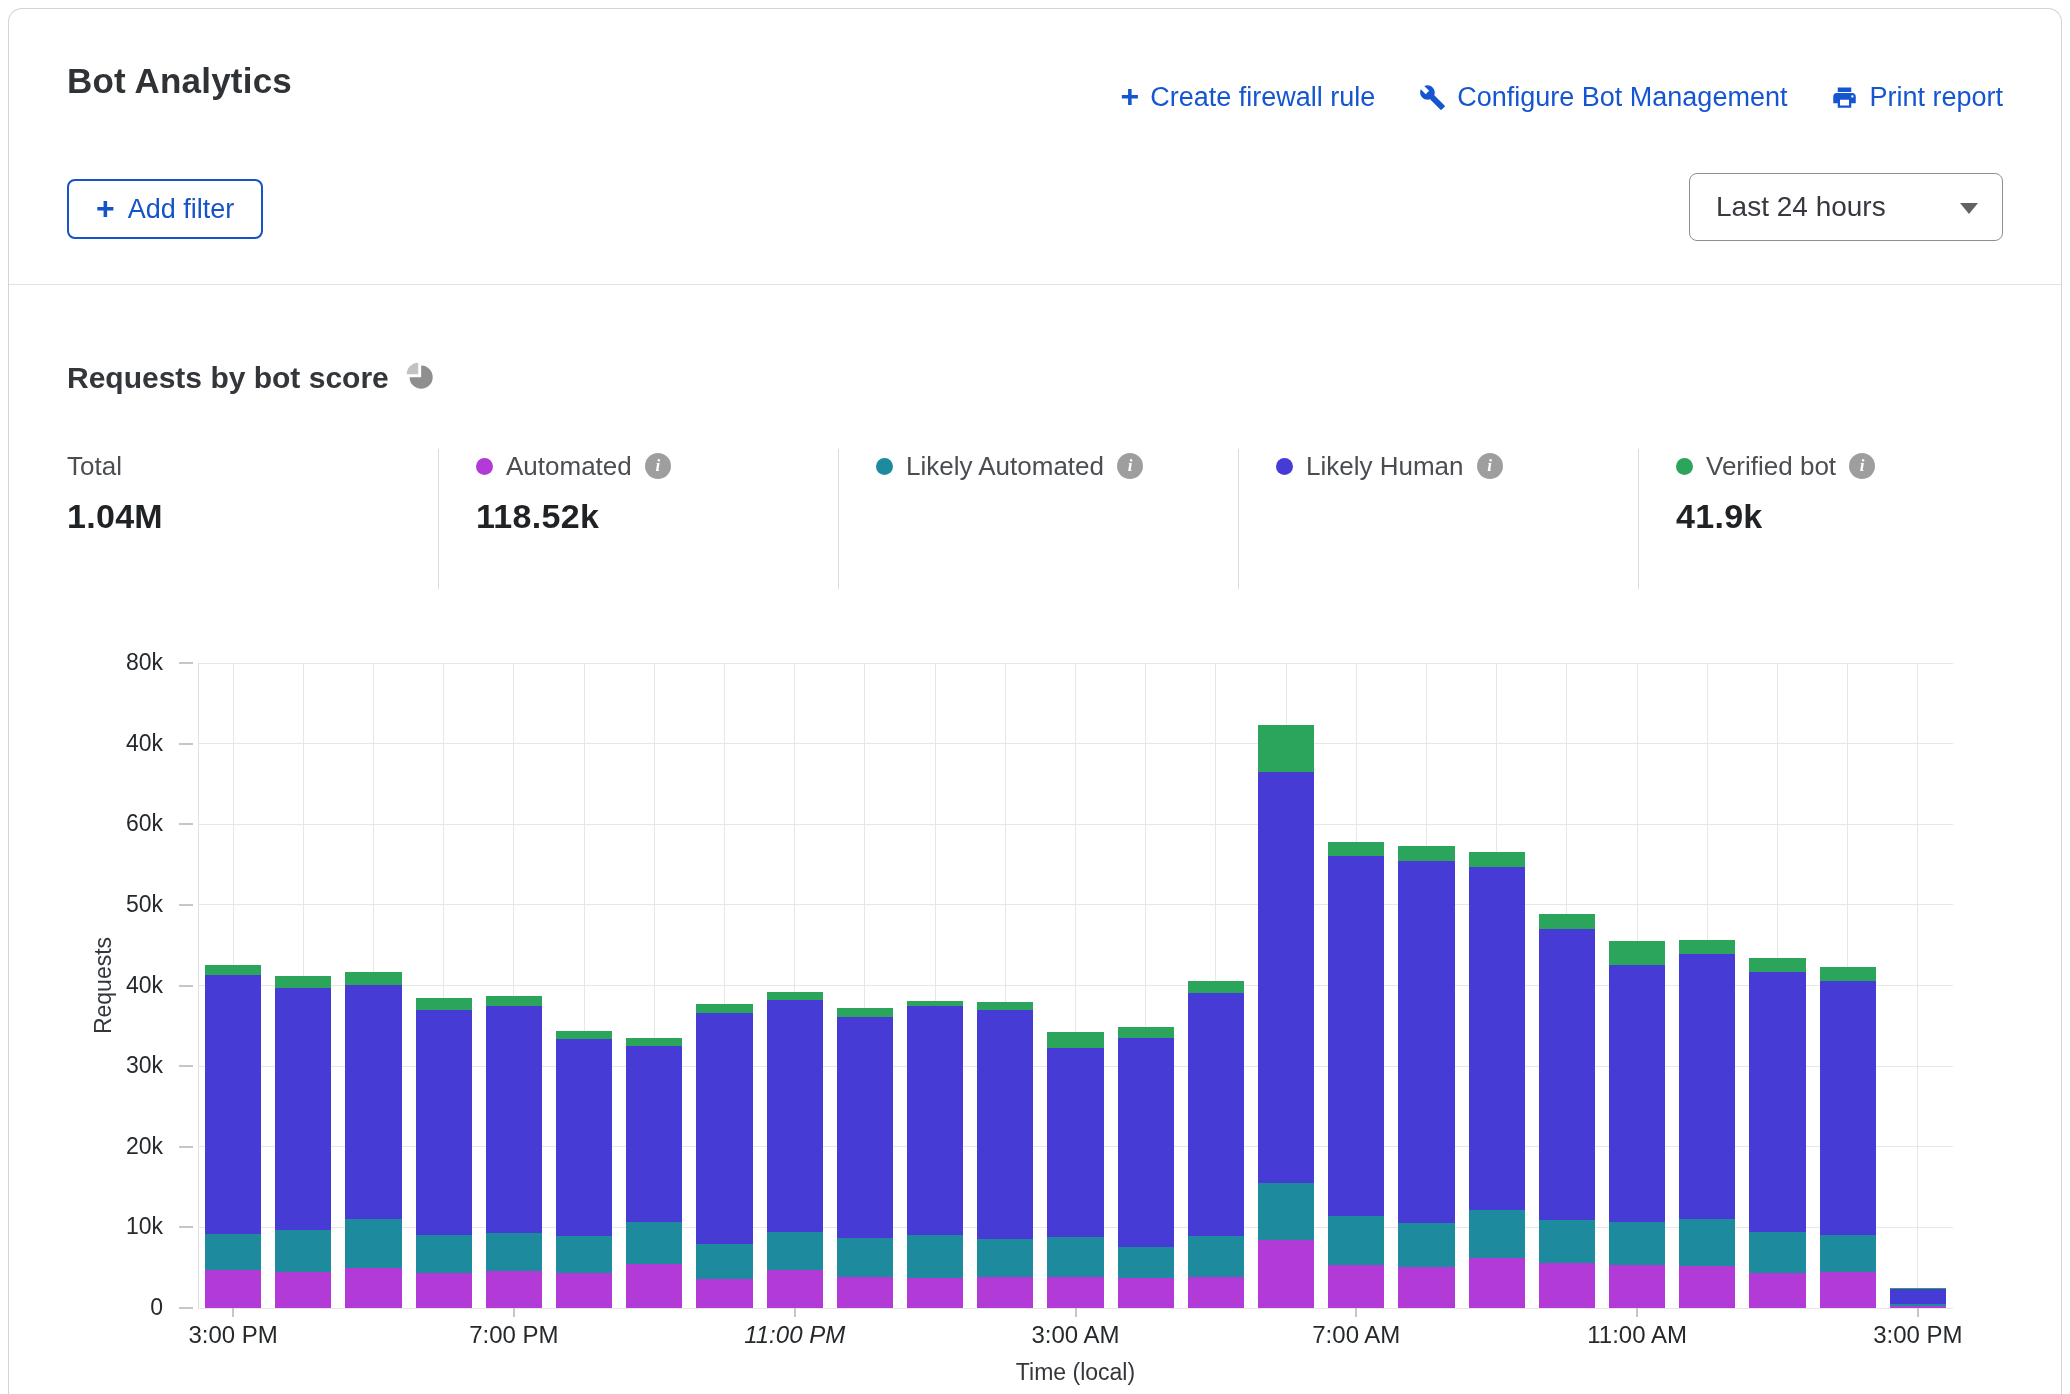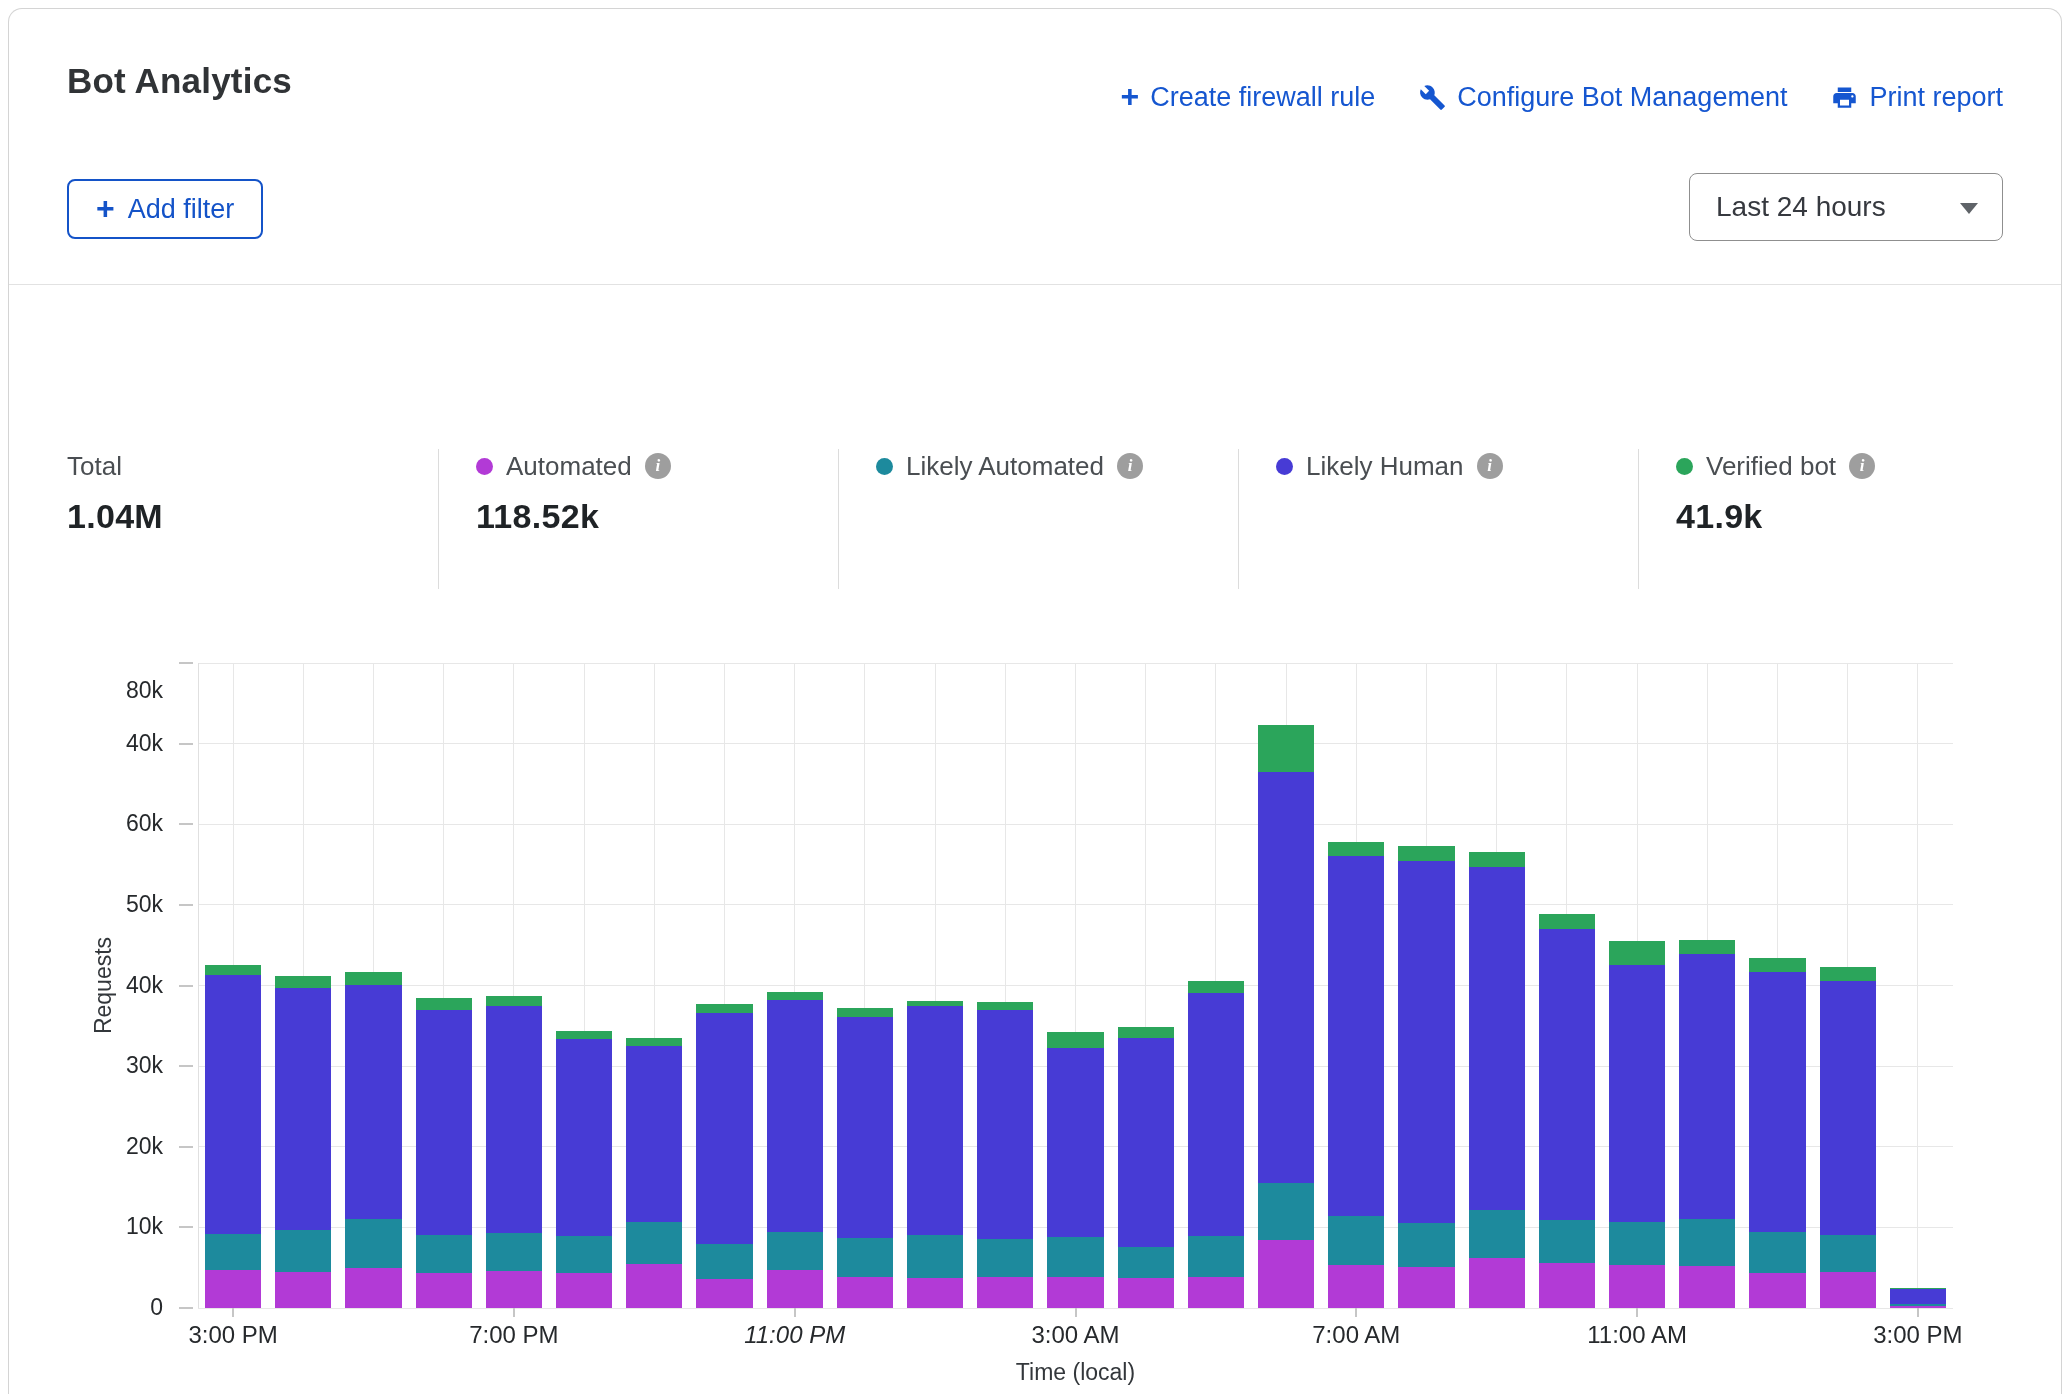--- a/index.html
+++ b/index.html
@@ -84,20 +84,29 @@
       <span>Add filter</span>
     </button>
 
     <div class="select">
       <span class="val">Last 24 hours</span>
       <span class="caret"></span>
     </div>
 
     <div class="hdivider"></div>
 
+    <div class="section-title">
+      <h2>Requests by bot score</h2>
+      <span>
+        <svg width="30" height="30" viewBox="0 0 26 26">
+            <path fill="#8f8f8f" d="M14 4 A10 10 0 1 1 4 14 L14 14 Z"></path>
+            <path fill="#c2c2c2" d="M11.5 1.5 A10 10 0 0 0 1.5 11.5 L11.5 11.5 Z"></path>
+          </svg>
+      </span>
+    </div>
 
     <div class="stat" style="left:58px;">
       <div class="label-row">
           <span>Total</span>
         </div>
       <div class="value">1.04M</div>
     </div>
     <div class="vdivider" style="left:429px;"></div>
     <div class="stat" style="left:467px;">
       <div class="label-row">
@@ -153,21 +162,21 @@
         <div class="hgrid" style="top: 241.375px;"></div>
         <div class="ytick-label" style="left: -145px; top: 227.875px;">50k</div>
         <div class="ytick-dash" style="left: -19px; top: 240.875px;"></div>
         <div class="hgrid" style="top: 160.75px;"></div>
         <div class="ytick-label" style="left: -145px; top: 147.25px;">60k</div>
         <div class="ytick-dash" style="left: -19px; top: 160.25px;"></div>
         <div class="hgrid" style="top: 80.125px;"></div>
         <div class="ytick-label" style="left: -145px; top: 66.625px;">40k</div>
         <div class="ytick-dash" style="left: -19px; top: 79.625px;"></div>
         <div class="hgrid" style="top: -0.5px;"></div>
-        <div class="ytick-label" style="left: -145px; top: -14px; margin-top: 28px;">80k</div>
+        <div class="ytick-label" style="left: -145px; top: -14px;">80k</div>
         <div class="ytick-dash" style="left: -19px; top: -1px;"></div>
         <div class="vgrid" style="left: 34.6px;"></div>
         <div class="vgrid" style="left: 104.8px;"></div>
         <div class="vgrid" style="left: 175px;"></div>
         <div class="vgrid" style="left: 245.2px;"></div>
         <div class="vgrid" style="left: 315.4px;"></div>
         <div class="vgrid" style="left: 385.6px;"></div>
         <div class="vgrid" style="left: 455.8px;"></div>
         <div class="vgrid" style="left: 526px;"></div>
         <div class="vgrid" style="left: 596.2px;"></div>

